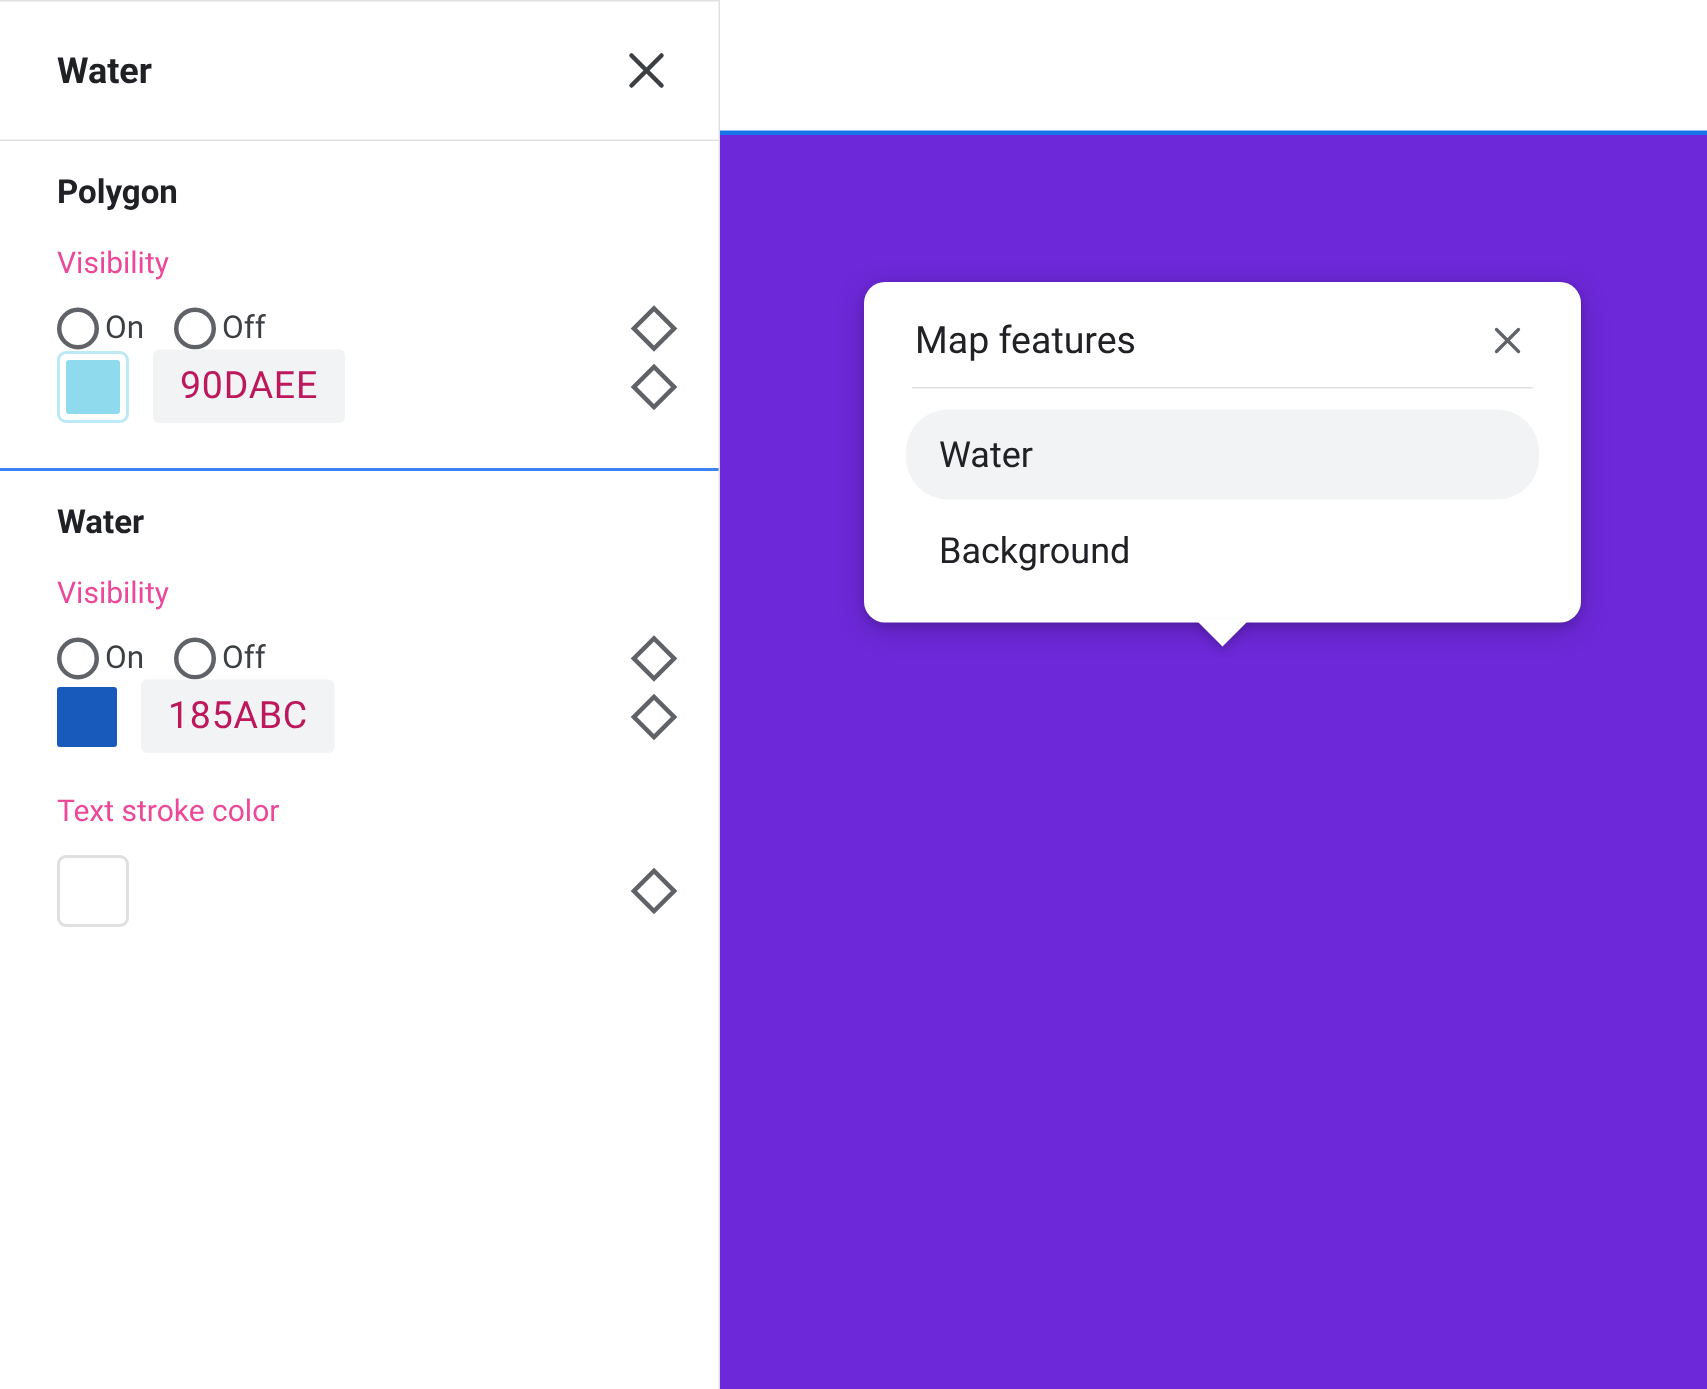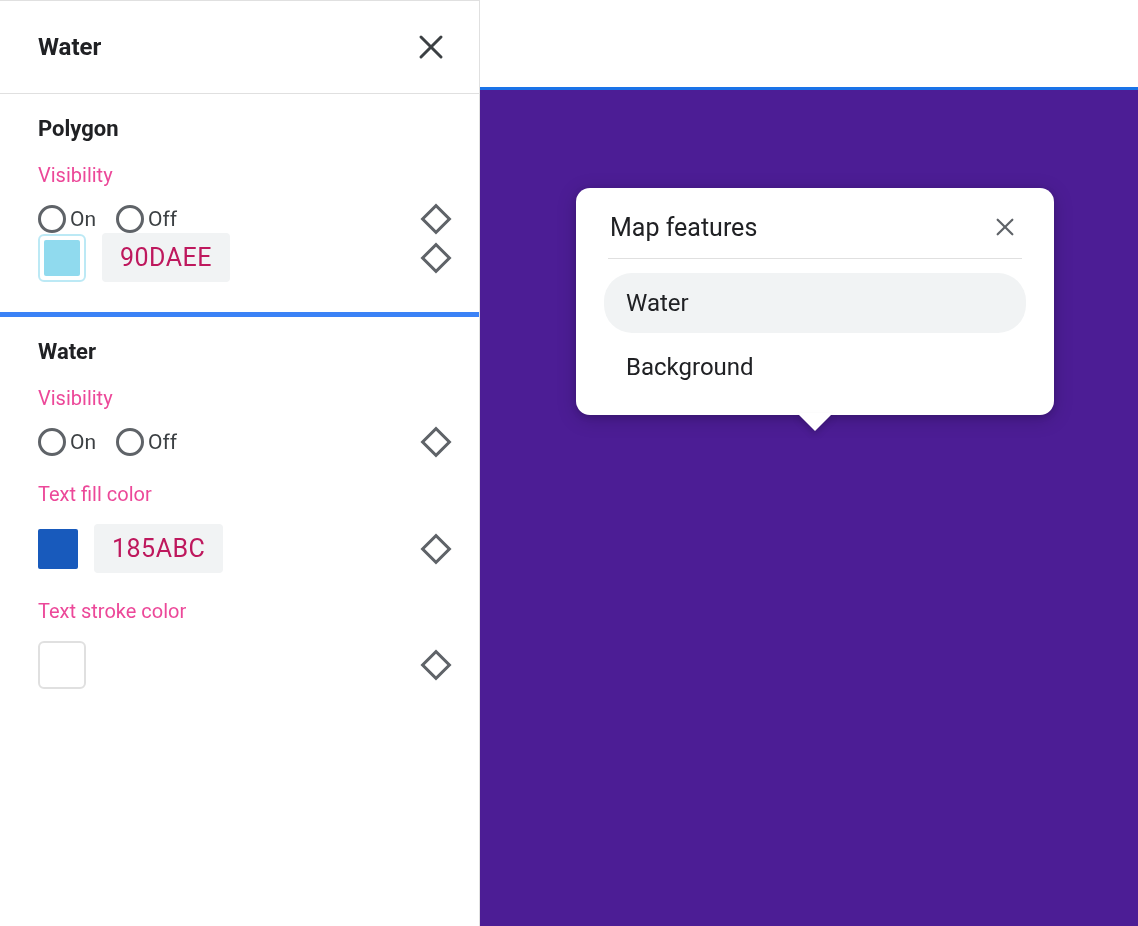--- a/index.html
+++ b/index.html
@@ -30,21 +30,21 @@
   .close-x {
     width: 40px; height: 40px;
     display: flex; align-items: center; justify-content: center;
     cursor: pointer;
     color: #3c4043;
   }
   .close-x svg { width: 30px; height: 30px; stroke: currentColor; }
 
   .section {
     padding: 22px 28px 30px 38px;
-    border-bottom: 5px solid #3b82f6;
+    border-bottom: 2px solid #3b82f6;
   }
   .section h2 {
     font-size: 22px;
     font-weight: 700;
     margin-bottom: 22px;
   }
   .field-label {
     font-size: 20px;
     font-weight: 400;
     color: #ec4899;
@@ -240,21 +240,20 @@
             <span class="radio-label">On</span>
           </div>
           <div class="radio-item">
             <div class="radio-circle"></div>
             <span class="radio-label">Off</span>
           </div>
         </div>
         <div class="diamond"></div>
       </div>
 
-      <div class="field-label">Text fill color</div>
       <div class="row">
         <div class="color-row">
           <div class="swatch-wrap plain" style="border:none; width:40px; height:40px;">
             <div class="swatch" style="width:40px;height:40px;;background:#185ABC"></div>
           </div>
           <div class="hex-chip">185ABC</div>
         </div>
         <div class="diamond"></div>
       </div>
 
@@ -265,21 +264,21 @@
             <div class="swatch" style=";background:#FFFFFF"></div>
           </div>
         </div>
         <div class="diamond"></div>
       </div>
     </div>
   </aside>
 
   <div class="map-area">
     <div class="map-topbar"></div>
-    <div class="map-canvas" style=";background:#4c1d95">
+    <div class="map-canvas" style=";background:#6d28d9">
       <div class="popup">
         <div class="popup-header">
           <h3>Map features</h3>
           <div class="close-x">
             <svg viewBox="0 0 24 24" fill="none" stroke-width="2.4" stroke-linecap="round">
                 <line x1="4" y1="4" x2="20" y2="20"></line>
                 <line x1="20" y1="4" x2="4" y2="20"></line>
               </svg>
           </div>
         </div>

